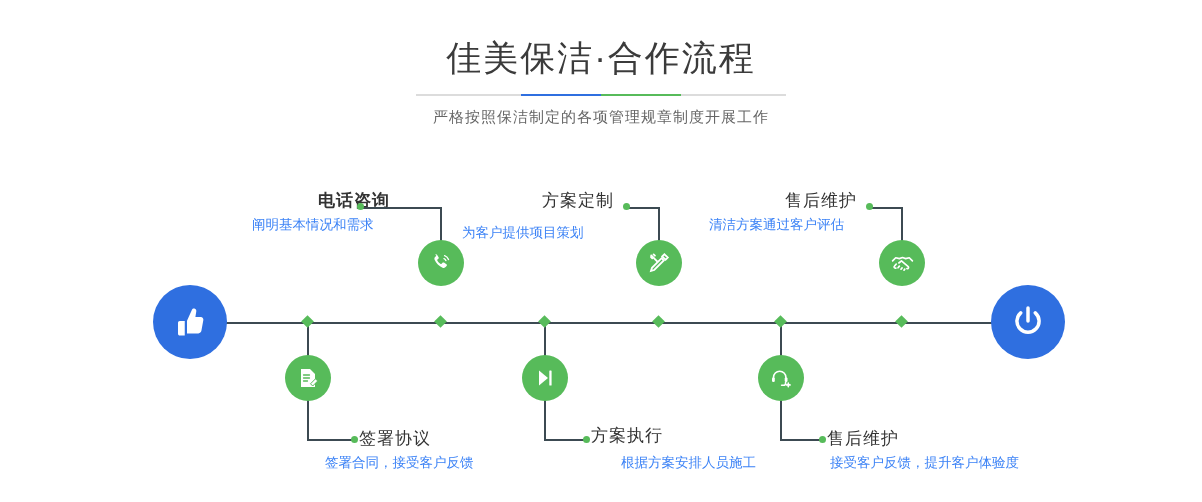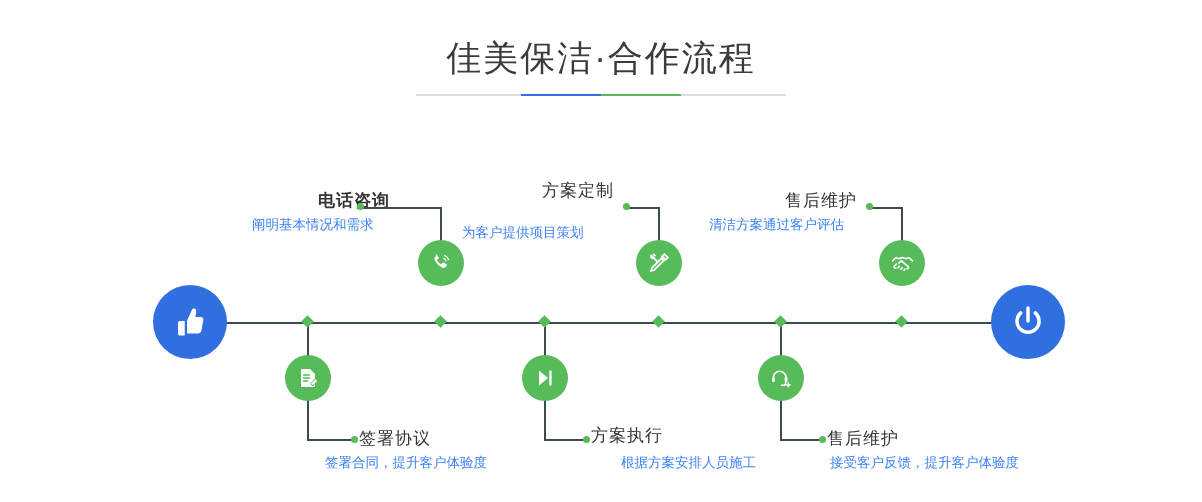--- a/index.html
+++ b/index.html
@@ -90,20 +90,21 @@
 <body>
 
 <div class="wrap">
 
   <div class="header">
     <div class="title">佳美保洁·合作流程</div>
     <div class="rule">
       <span class="seg-blue"></span>
       <span class="seg-green"></span>
     </div>
+    <div class="subtitle">严格按照保洁制定的各项管理规章制度开展工作</div>
   </div>
 
   <div class="axis"></div>
 
   <div class="endcap left">
     <span>
       <svg width="36" height="36" viewBox="0 0 24 24" fill="#ffffff">
         <path d="M8.5 21H5.2C4.5 21 4 20.5 4 19.8v-7.3c0-.7.5-1.2 1.2-1.2h3.3V21z"></path>
         <path d="M10 21V11.2l3.3-7.4c.3-.7 1-1 1.7-.8.8.2 1.3 1 1.2 1.8l-.6 3.8h3.6c1.1 0 1.9 1 1.7 2.1l-1.3 7.2c-.2 1-1 1.7-2 1.7H10z"></path>
       </svg>
@@ -145,39 +146,39 @@
       <span>
         <svg width="24" height="24" viewBox="0 0 24 24" fill="#ffffff">
           <path d="M5 3h9l5 5v13H5z" fill="#ffffff"></path>
           <path d="M7.5 9h6M7.5 12h6M7.5 15h4" stroke="#57bb5a" stroke-width="1.3" stroke-linecap="round"></path>
           <path d="M19.5 12.8l2.2 2.2-5 5-2.2-2.2z" fill="#ffffff" stroke="#57bb5a" stroke-width="1"></path>
         </svg>
       </span>
     </div>
     <div class="dot" style="left:303px;top:317px;"></div>
     <div class="lbl-main" style="left:359px;top:427px;">签署协议</div>
-    <div class="lbl-sub" style="left:325px;top:454px;">签署合同，提升客户体验度</div>
+    <div class="lbl-sub" style="left:325px;top:454px;">签署合同，接受客户反馈</div>
   </div>
 
   <div class="node">
     <div class="vline" style="left:658px;top:207px;height:63px;"></div>
     <div class="hline" style="left:628px;top:207px;width:32px;"></div>
     <div class="sdot" style="left:623px;top:203px;"></div>
     <div class="circle" style="left:636px;top:240px;">
       <span>
         <svg width="24" height="24" viewBox="0 0 24 24" fill="none" stroke="#ffffff" stroke-width="1.8" stroke-linecap="round">
           <path d="M4 20l3.2-1 9.6-9.6-2.2-2.2L5 16.8z"></path>
           <path d="M15.2 5.4l2.2-2.2 3.4 3.4-2.2 2.2z"></path>
           <path d="M4.2 4.4l6.2 6.2"></path>
           <path d="M6.6 3.4l1.3 1.3M4 6l1.3 1.3"></path>
         </svg>
       </span>
     </div>
     <div class="dot" style="left:654px;top:317px;"></div>
-    <div class="lbl-main" style="left:542px;top:179px;">方案定制</div>
+    <div class="lbl-main" style="left:542px;top:189px;">方案定制</div>
     <div class="lbl-sub" style="left:462px;top:224px;">为客户提供项目策划</div>
   </div>
 
   <div class="node">
     <div class="vline" style="left:544px;top:323px;height:117px;"></div>
     <div class="hline" style="left:544px;top:439px;width:42px;"></div>
     <div class="sdot" style="left:583px;top:436px;"></div>
     <div class="circle" style="left:522px;top:355px;">
       <span>
         <svg width="24" height="24" viewBox="0 0 24 24" fill="#ffffff">

